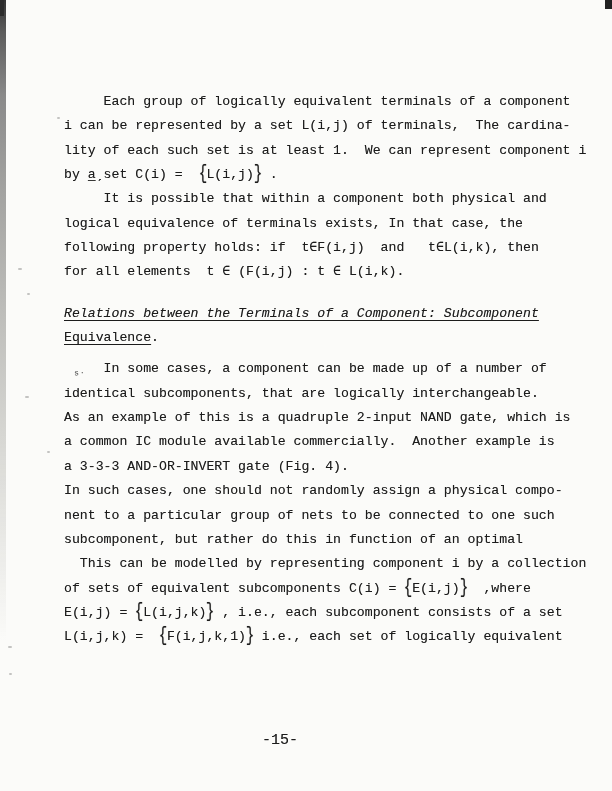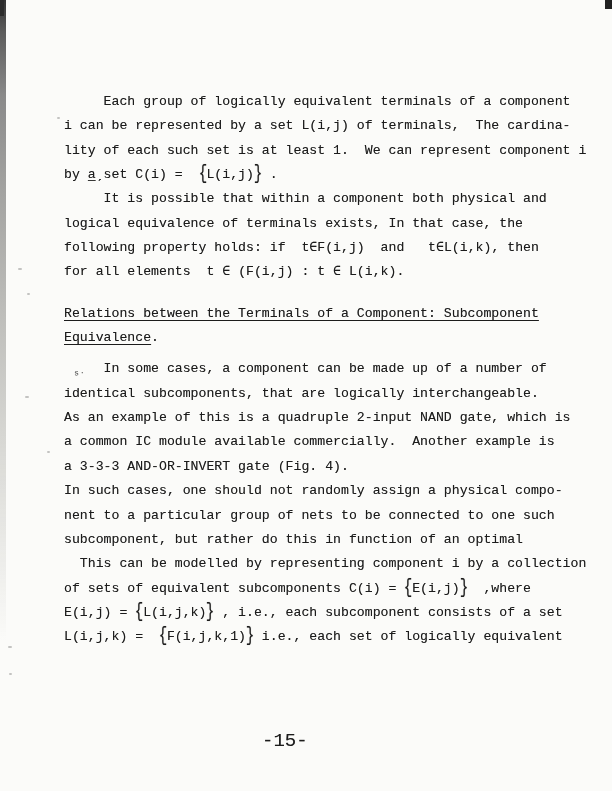--- a/index.html
+++ b/index.html
@@ -19,36 +19,37 @@
     font-size:13.2px;
     line-height:24.35px;
     letter-spacing:0;
     text-shadow:0 0 .6px rgba(25,25,25,.45);
   }
   .heading-block{margin-top:17px;}
   .heading-line{
     text-decoration:underline;
     text-underline-offset:3px;
     text-decoration-thickness:1.2px;
+    font-style:italic;
   }
   .heading-line-mixed{text-decoration:none;}
   .heading-line-mixed .u{
     text-decoration:underline;
     text-underline-offset:3px;
     text-decoration-thickness:1.2px;
   }
   .after-heading{margin-top:7px;}
   .brace{
     display:inline-block;width:7.92px;
     transform:scale(1.08,1.52);
     transform-origin:50% 54%;
   }
   .page-number{
     position:absolute;left:262px;top:733px;
-    font-size:19px;line-height:16px;white-space:pre;
+    font-size:15px;line-height:16px;white-space:pre;
     text-shadow:0 0 .6px rgba(25,25,25,.45);
   }
   .edge-shadow{
     position:absolute;left:0;top:0;width:6px;height:640px;
     background:linear-gradient(180deg,
       #343434 0%, #5c5c5c 5%, #8a8a8a 15%, #a3a3a1 30%,
       #bcbcb9 48%, #d6d6d2 68%, rgba(251,251,249,0) 100%);
     filter:blur(.4px);
   }
   .corner-tr{

